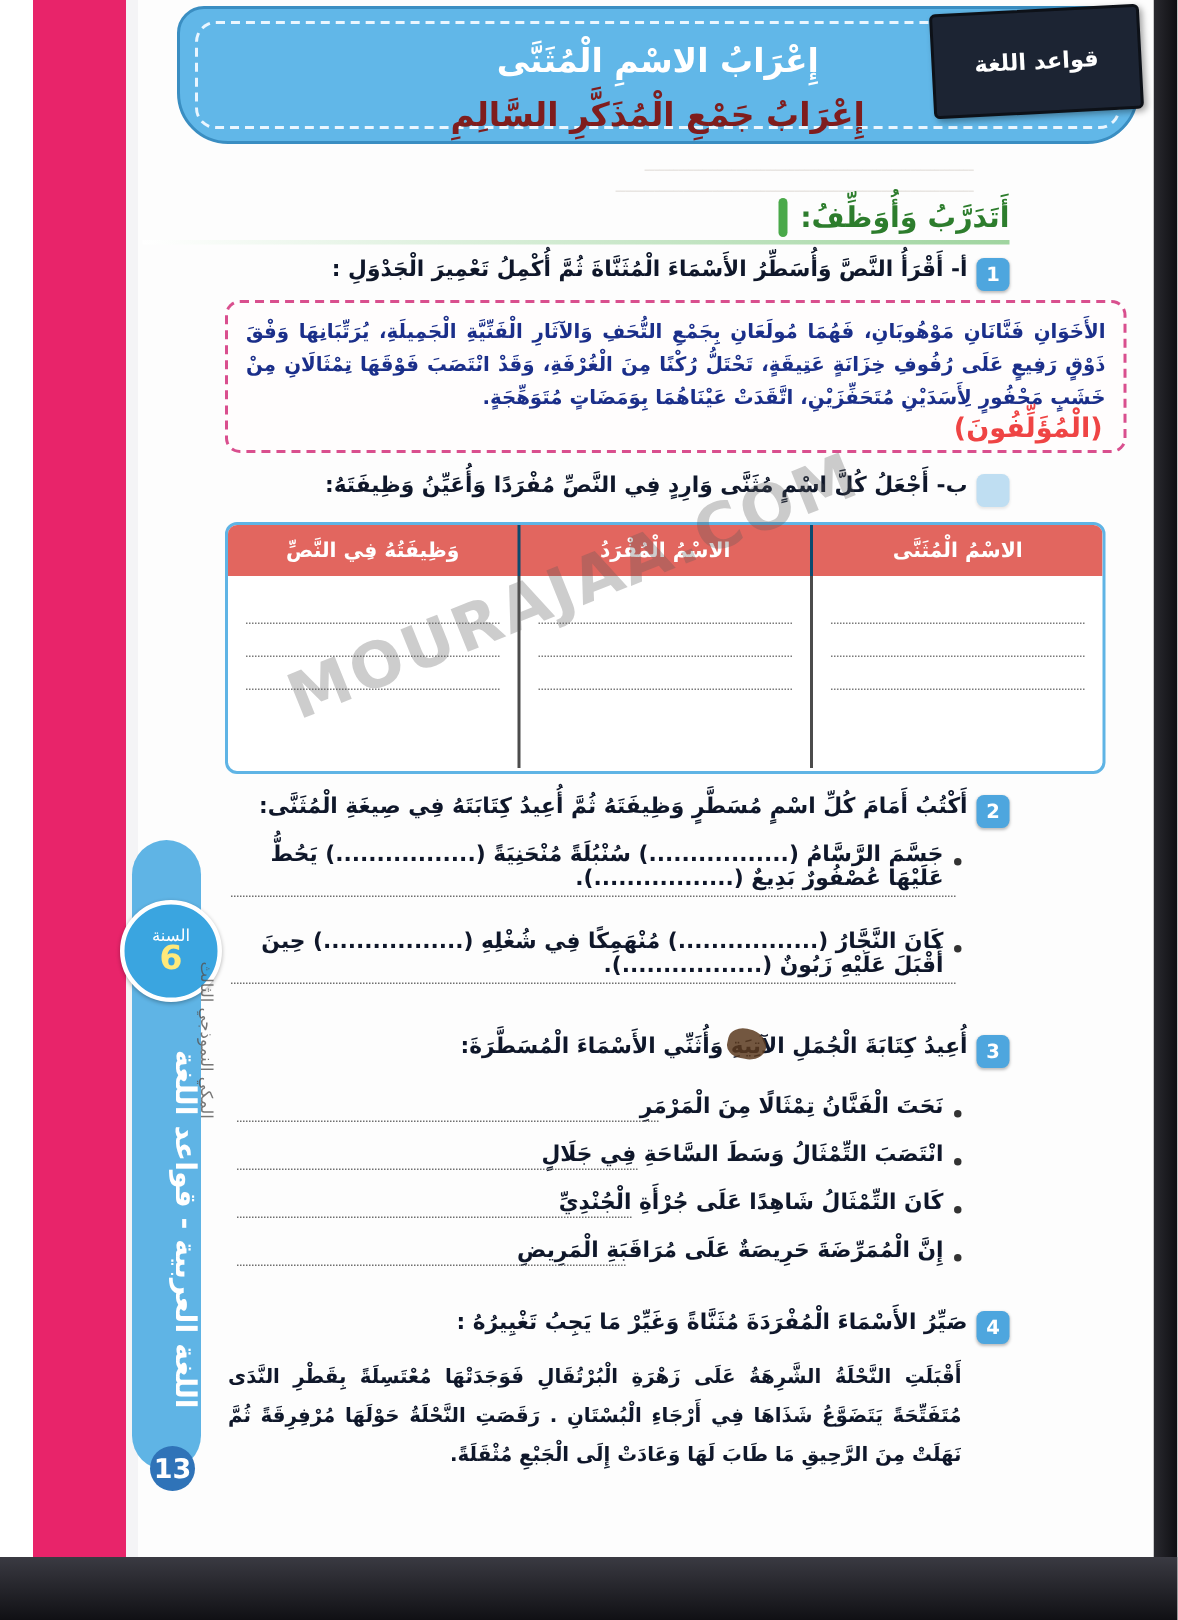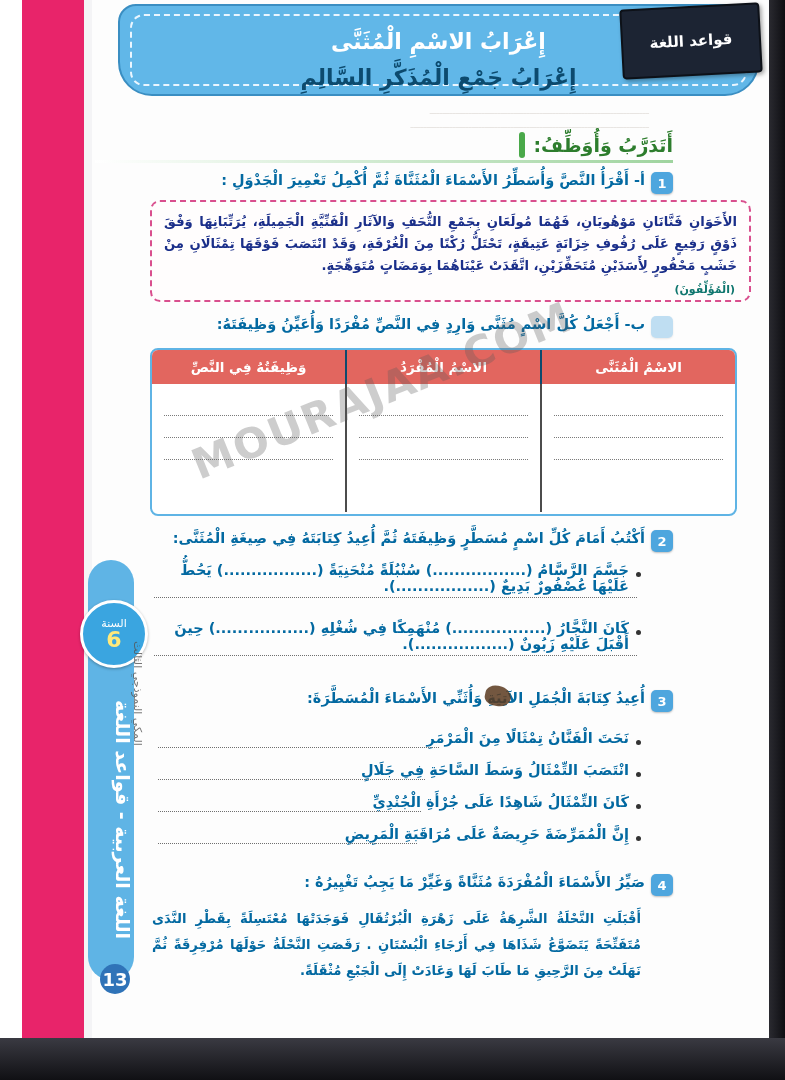--- a/index.html
+++ b/index.html
@@ -39,21 +39,21 @@
 
   
   .header-wrap{position:absolute;left:96px;top:4px;right:10px;height:92px;}
   .header-banner{position:absolute;inset:0;background:#61b7e8;
      border:2px solid #3a8ec2;border-radius:18px 18px 34px 34px;}
   .header-inner{position:absolute;left:10px;top:8px;right:10px;bottom:8px;
      border:2px dashed #eaf6ff;border-radius:14px;}
   .title1,.title2{position:absolute;width:100%;text-align:center;
      font-weight:bold;color:#ffffff;margin-top:15px;}
   .title1{top:8px;font-size:22px;}
-  .title2{top:44px;font-size:22px;color:#0c4a6e;}
+  .title2{top:44px;font-size:22px;color:#7f1d1d;}
   .black-tag{position:absolute;right:-2px;top:2px;width:136px;height:66px;
      background:#1c2433;border:2px solid #0d1118;border-radius:4px;
      transform:rotate(-3deg);box-shadow:2px 2px 4px rgba(0,0,0,.35);}
   .black-tag span{position:absolute;inset:0;display:flex;align-items:center;
      justify-content:center;color:#ffffff;font-size:15px;font-weight:bold;}
 
   
   .bleed{position:absolute;color:#d8d2cc;font-size:11px;opacity:.55;}
 
   
@@ -62,30 +62,30 @@
   .sec-label .bar{width:6px;height:26px;background:#4aa94a;border-radius:3px;}
   .sec-label .txt{color:#2d7d2d;font-size:19px;font-weight:bold;}
   .sec-underline{position:absolute;right:96px;top:160px;width:578px;height:3px;
      background:linear-gradient(90deg,#ffffff,#9fd49f);}
 
   .num-badge{position:absolute;width:22px;height:22px;border-radius:5px;
      background:#4ea6de;color:#ffffff;font-size:13px;font-weight:bold;
      display:flex;align-items:center;justify-content:center;
      box-shadow:0 1px 2px rgba(0,0,0,.25);}
 
-  .q-line{position:absolute;text-align:right;color:#0369a1;font-size:14.5px;
+  .q-line{position:absolute;text-align:right;color:#0f172a;font-size:14.5px;
      font-weight:bold;direction:rtl;}
 
   
   .passage{position:absolute;left:128px;right:18px;top:200px;height:98px;
      border:2px dashed #d94f8e;border-radius:10px;background:#fffdfd;}
   .passage p{margin:0;padding:9px 12px 0 12px;text-align:justify;direction:rtl;
      font-size:13.2px;line-height:22px;color:#1b2f8a;font-weight:bold;}
-  .passage .src{position:absolute;right:14px;bottom:4px;color:#0f766e;
-     font-size:11px;font-weight:bold;}
+  .passage .src{position:absolute;right:14px;bottom:4px;color:#ef4444;
+     font-size:18px;font-weight:bold;}
 
   
   .tbl{position:absolute;left:128px;right:32px;top:348px;height:164px;
      border:2px solid #5fb4e5;border-radius:8px;overflow:hidden;background:#fff;}
   .tbl .head{display:flex;height:34px;background:#e2665f;}
   .tbl .head div{flex:1;display:flex;align-items:center;justify-content:center;
      color:#ffffff;font-size:13.5px;font-weight:bold;border-left:2px solid #0c4a6e;}
   .tbl .head div:last-child{border-left:none;}
   .tbl .body{display:flex;height:128px;}
   .tbl .body .cell{flex:1;border-left:2px solid #4c4c4c;padding:10px 8px;}

